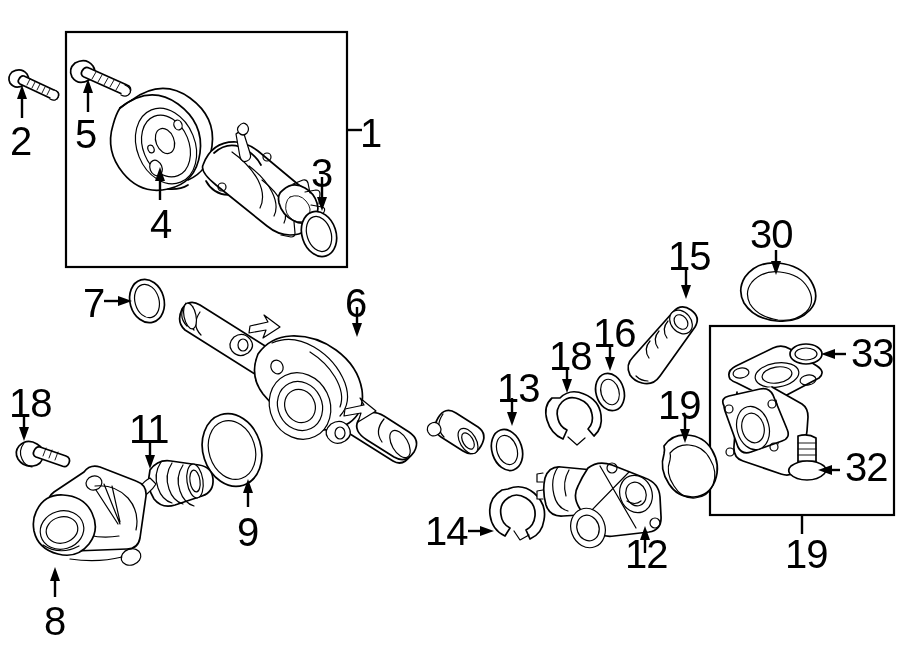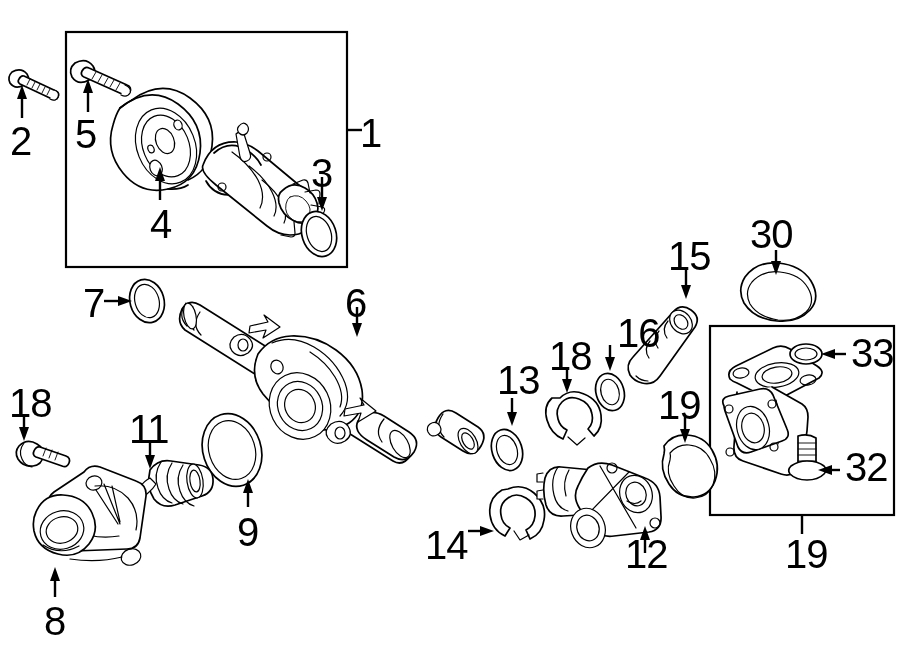--- a/index.html
+++ b/index.html
@@ -433,24 +433,24 @@
   <div class="callout" style="left:311px; top:153px;">3</div>
   <div class="callout" style="left:150px; top:204px;">4</div>
   <div class="callout" style="left:75px;  top:114px;">5</div>
   <div class="callout" style="left:345px; top:283px;">6</div>
   <div class="callout" style="left:83px;  top:283px;">7</div>
   <div class="callout" style="left:44px;  top:601px;">8</div>
   <div class="callout" style="left:237px; top:512px;">9</div>
   <div class="callout" style="left:9px;   top:383px;">18</div>
   <div class="callout" style="left:129px; top:409px;">11</div>
   <div class="callout" style="left:625px; top:534px;">12</div>
-  <div class="callout" style="left:497px; top:360px;">13</div>
-  <div class="callout" style="left:425px; top:511px;margin-top:14px;">14</div>
+  <div class="callout" style="left:497px; top:368px;">13</div>
+  <div class="callout" style="left:425px; top:511px;">14</div>
   <div class="callout" style="left:668px; top:236px;">15</div>
-  <div class="callout" style="left:593px; top:313px;margin-left:24px;">16</div>
+  <div class="callout" style="left:593px; top:313px;">16</div>
   <div class="callout" style="left:549px; top:336px;">18</div>
   <div class="callout" style="left:785px; top:534px;">19</div>
   <div class="callout" style="left:658px; top:385px;">19</div>
   <div class="callout" style="left:750px; top:214px;">30</div>
   <div class="callout" style="left:845px; top:447px;">32</div>
   <div class="callout" style="left:851px; top:333px;">33</div>
 
 </div>
 
 </body></html>

